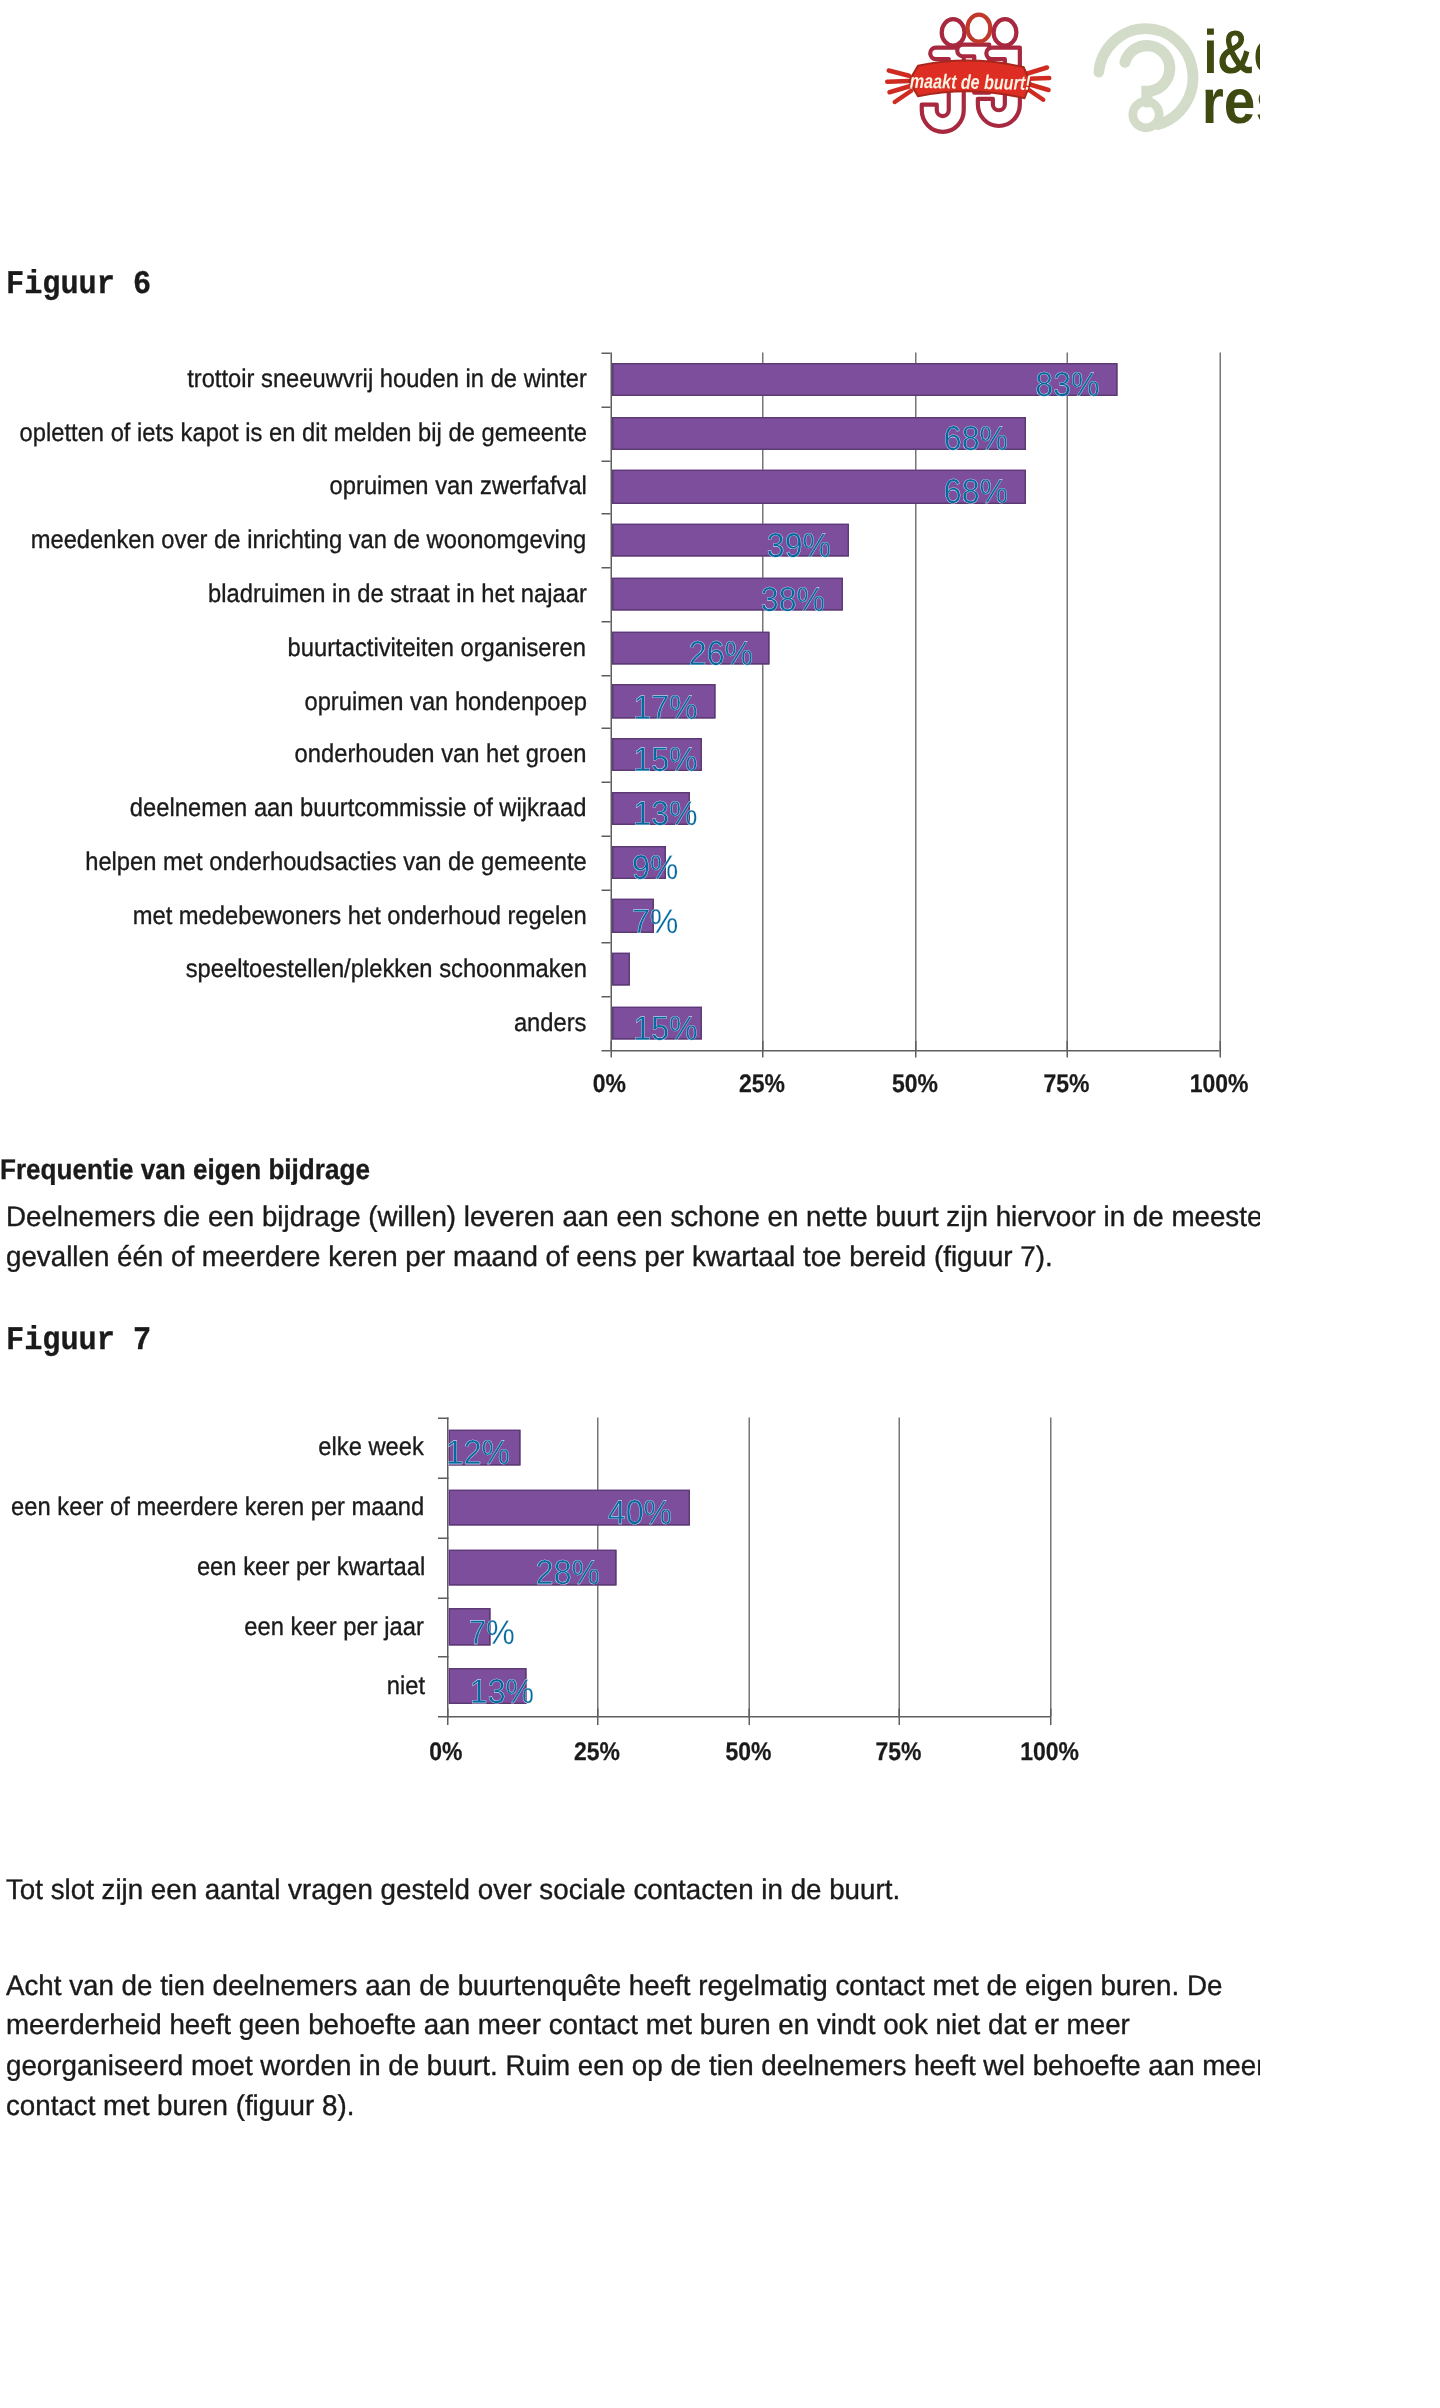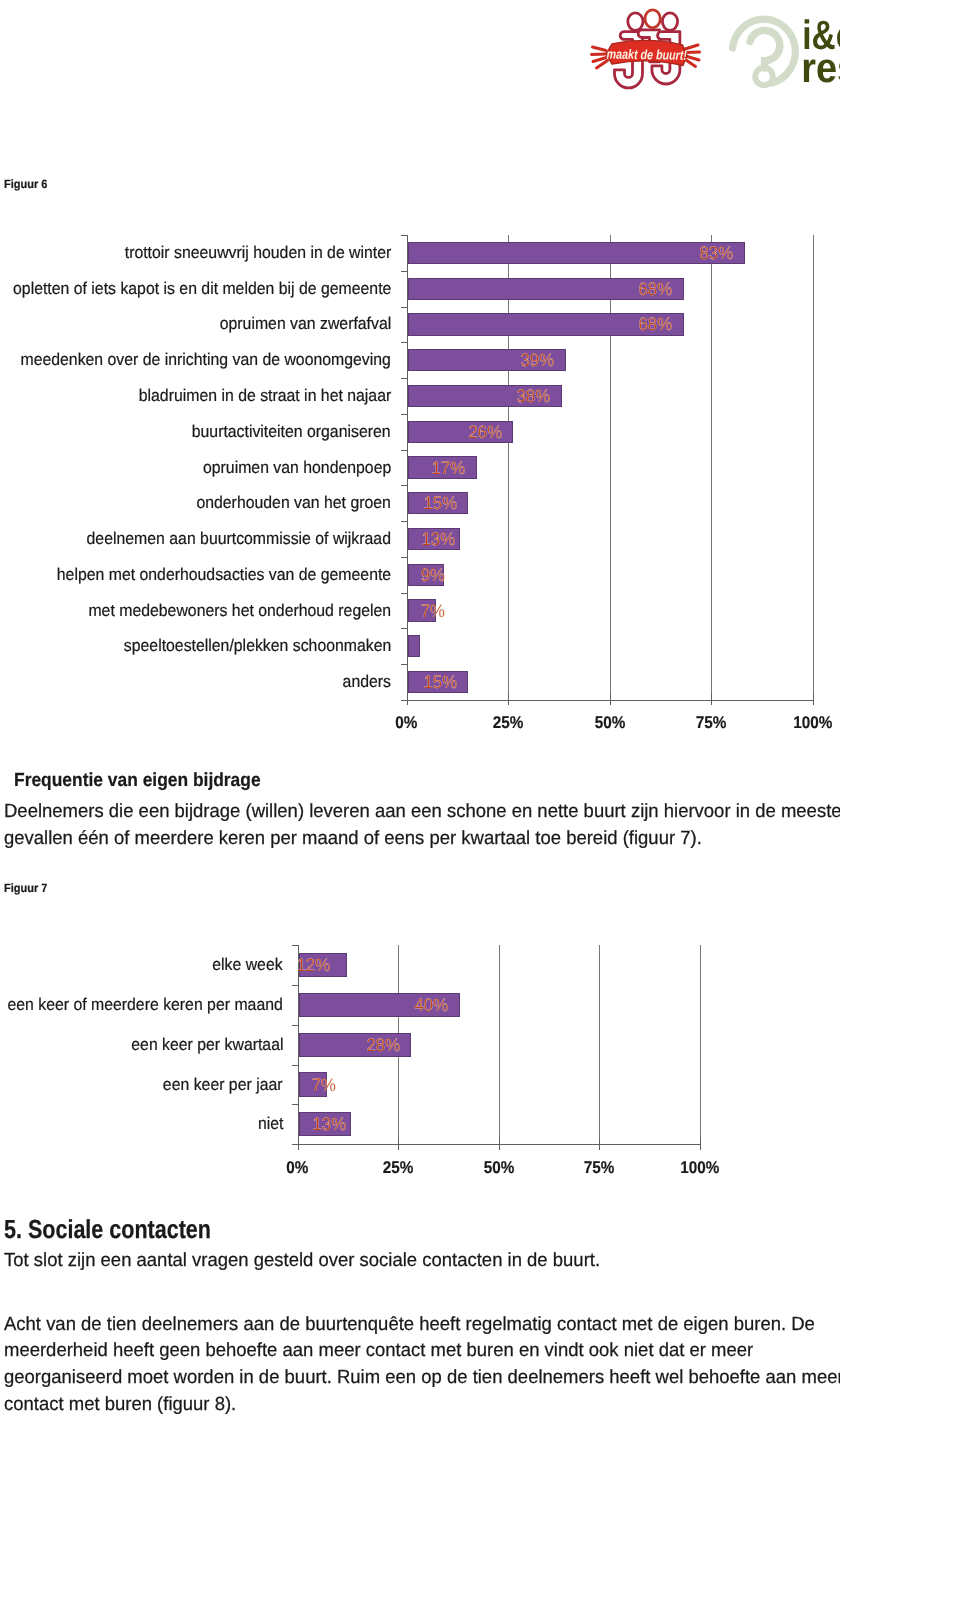--- a/index.html
+++ b/index.html
@@ -6,33 +6,33 @@
   body{width:960px;height:1605px;position:relative;
        font-family:"Liberation Sans",sans-serif;color:#1a1a1a;
        -webkit-font-smoothing:antialiased;text-rendering:geometricPrecision;}
   .page{position:absolute;left:0;top:0;width:840px;height:1605px;overflow:hidden;transform:translateZ(0);}
   .cond{display:inline-block;transform:scaleX(.973);transform-origin:left top;white-space:pre;}
   .condb{display:inline-block;transform:scaleX(.916);transform-origin:left top;white-space:pre;}
   .condB{display:inline-block;transform:scaleX(.828);transform-origin:left top;white-space:pre;}
   .cond-r{display:inline-block;transform:scaleX(.931);transform-origin:right top;white-space:pre;}
   .cond-c{display:inline-block;transform:scaleX(.90);transform-origin:center top;white-space:pre;}
 
-  .fig-label{position:absolute;font-weight:bold;font-size:12px;-webkit-text-stroke:0.22px #1a1a1a;}
+  .fig-label{position:absolute;font-weight:bold;font-size:22px;font-family:Liberation Mono, monospace;-webkit-text-stroke:0.22px #1a1a1a;}
   .fig-cap{position:absolute;font-size:19px;-webkit-text-stroke:0.25px #1a1a1a;}
   .sec-head{position:absolute;font-weight:bold;font-size:19px;-webkit-text-stroke:0.22px #1a1a1a;}
   .sec-body{position:absolute;font-size:19px;line-height:26.7px;-webkit-text-stroke:0.25px #1a1a1a;transform:scaleX(.973);transform-origin:left top;}
   .big-head{position:absolute;font-weight:bold;font-size:26px;-webkit-text-stroke:0.25px #1a1a1a;}
   .pageno{position:absolute;font-size:19px;-webkit-text-stroke:0.25px #1a1a1a;}
 
   .chart{position:absolute;left:0;top:0;width:960px;height:1605px;}
   .gridline{position:absolute;width:1px;background:#767676;}
   .axisline{position:absolute;background:#5e5e5e;}
   .tick{position:absolute;background:#5e5e5e;}
   .bar{position:absolute;background:#7d4e9c;box-shadow:inset 0 0 0 1px #5c3a73;}
-  .barval{position:absolute;color:#c2410c;font-size:18px;text-align:right;white-space:nowrap;-webkit-text-stroke:0.2px #ffffff;}
+  .barval{position:absolute;color:#0369a1;font-size:23px;text-align:right;white-space:nowrap;-webkit-text-stroke:0.2px #ffffff;}
   .catlabel{position:absolute;font-size:17px;text-align:right;white-space:nowrap;-webkit-text-stroke:0.22px #1a1a1a;}
   .xticklabel{position:absolute;font-size:17px;font-weight:bold;text-align:center;white-space:nowrap;-webkit-text-stroke:0.18px #1a1a1a;}
 
   #logo-jij{position:absolute;left:590px;top:5px;}
   #logo-io{position:absolute;left:729px;top:11px;}
 </style>
 </head>
 <body>
 
 <div class="page">
@@ -142,21 +142,21 @@
       <div class="bar" style="left:407.5px;top:670.8730769230768px;width:60.975px;height:22.3px"></div>
       <div class="barval" style="left:419.2px;top:672.0230769230768px;width:37.775000000000006px"><span class="cond-r">15%</span></div>
       <div class="catlabel" style="left:-209px;top:672.0230769230768px;width:600px"><span class="cond-r">anders</span></div>
       <div class="xticklabel" style="left:346.5px;top:713.1999999999999px;width:120px"><span class="cond-c">0%</span></div>
       <div class="xticklabel" style="left:448.125px;top:713.1999999999999px;width:120px"><span class="cond-c">25%</span></div>
       <div class="xticklabel" style="left:549.75px;top:713.1999999999999px;width:120px"><span class="cond-c">50%</span></div>
       <div class="xticklabel" style="left:651.375px;top:713.1999999999999px;width:120px"><span class="cond-c">75%</span></div>
       <div class="xticklabel" style="left:753px;top:713.1999999999999px;width:120px"><span class="cond-c">100%</span></div>
     </div>
 
-  <div class="sec-head" style="left:14px;top:770px"><span class="condb">Frequentie van eigen bijdrage</span></div>
+  <div class="sec-head" style="left:0;top:770px"><span class="condb">Frequentie van eigen bijdrage</span></div>
   <div class="sec-body" style="left:4px;top:799.3px;width:890px"><span>Deelnemers die een bijdrage (willen) leveren aan een schone en nette buurt zijn hiervoor in de meeste gevallen één of meerdere keren per maand of eens per kwartaal toe bereid (figuur 7).</span></div>
 
   <div class="fig-label" style="left:4px;top:881.4px"><span class="condb">Figuur 7</span></div>
   <div class="chart" id="chart-1">
       <div class="gridline" style="left:398.20000000000005px;top:945.2px;height:199px"></div>
       <div class="gridline" style="left:498.8px;top:945.2px;height:199px"></div>
       <div class="gridline" style="left:599.4000000000001px;top:945.2px;height:199px"></div>
       <div class="gridline" style="left:700px;top:945.2px;height:199px"></div>
       <div class="axisline" style="left:297.6px;top:945.2px;width:1px;height:199px"></div>
       <div class="axisline" style="left:297.6px;top:1144.2px;height:1px;width:402.4px"></div>
@@ -186,20 +186,19 @@
       <div class="bar" style="left:298.6px;top:1112.15px;width:52.312px;height:24.3px"></div>
       <div class="barval" style="left:310.3px;top:1114.3000000000002px;width:29.112px"><span class="cond-r">13%</span></div>
       <div class="catlabel" style="left:-317px;top:1114.3000000000002px;width:600px"><span class="cond-r">niet</span></div>
       <div class="xticklabel" style="left:237.60000000000002px;top:1157.5px;width:120px"><span class="cond-c">0%</span></div>
       <div class="xticklabel" style="left:338.20000000000005px;top:1157.5px;width:120px"><span class="cond-c">25%</span></div>
       <div class="xticklabel" style="left:438.8px;top:1157.5px;width:120px"><span class="cond-c">50%</span></div>
       <div class="xticklabel" style="left:539.4000000000001px;top:1157.5px;width:120px"><span class="cond-c">75%</span></div>
       <div class="xticklabel" style="left:640px;top:1157.5px;width:120px"><span class="cond-c">100%</span></div>
     </div>
 
-  <div class="big-head" style="left:4px;top:1214px"><span class="condB">5. Sociale contacten</span></div>
   <div class="sec-body" style="left:4px;top:1247.7px;width:900px"><span>Tot slot zijn een aantal vragen gesteld over sociale contacten in de buurt.</span></div>
 
   <div class="sec-body" style="left:4px;top:1311.7px;width:880px"><span>Acht van de tien deelnemers aan de buurtenquête heeft regelmatig contact met de eigen buren. De meerderheid heeft geen behoefte aan meer contact met buren en vindt ook niet dat er meer georganiseerd moet worden in de buurt. Ruim een op de tien deelnemers heeft wel behoefte aan meer contact met buren (figuur 8).</span></div>
 
   <div class="pageno" style="left:926.8px;top:1583.9px"><span class="cond">8</span></div>
 
 </div>
 
 </body></html>

